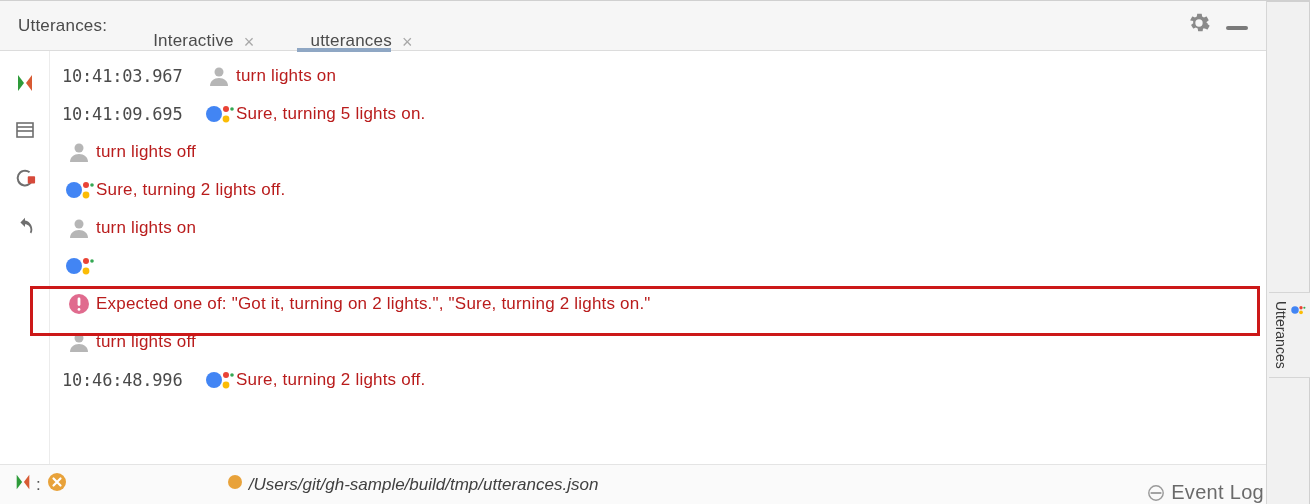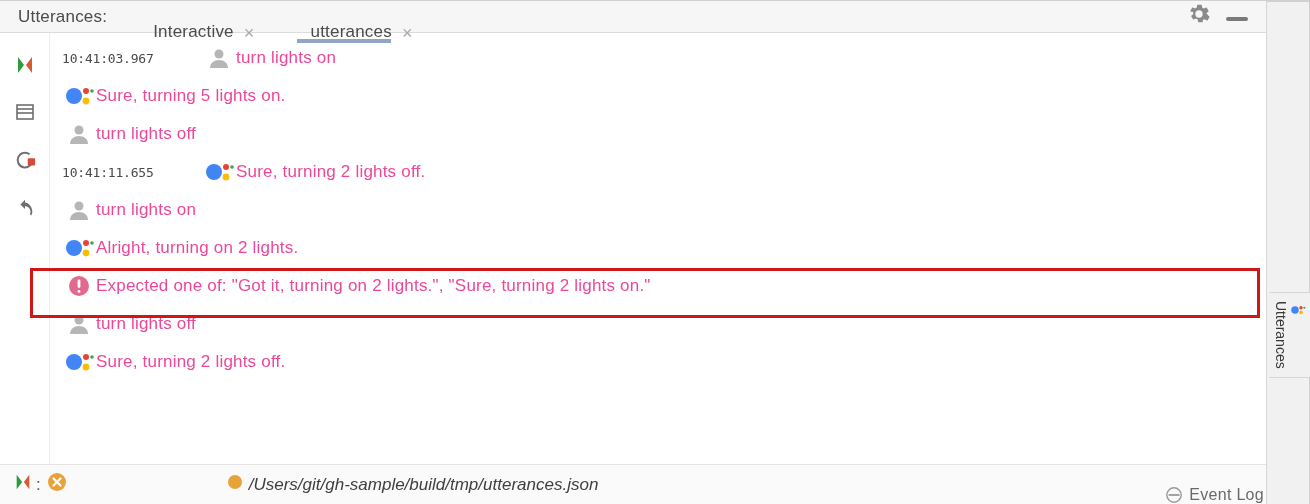--- a/index.html
+++ b/index.html
@@ -22,21 +22,21 @@
   }
   .panel {
     flex: 1;
     display: flex;
     flex-direction: column;
     min-width: 0;
     position: relative;
     border-right: 1px solid #d6d6d6;
   }
   .tabbar {
-    height: 32px;
+    height: 50px;
     display: flex;
     align-items: center;
     padding: 0 18px;
     border-bottom: 1px solid #dcdcdc;
     background: #f6f6f6;
     letter-spacing: 0.2px;
   }
   .tabbar .label { margin-right: 38px; color: #4b4b4b; }
   .tab {
     position: relative;
@@ -95,27 +95,27 @@
     padding-top: 6px;
   }
   .logrow {
     display: flex;
     align-items: center;
     height: 38px;
     white-space: nowrap;
   }
   .ts {
     font-family: ui-monospace, Menlo, monospace;
-    font-size: 13px;
+    font-size: 17px;
     color: #4a4a4a;
     width: 140px;
     letter-spacing: -0.2px;
   }
   .avatar { width: 34px; display: flex; justify-content: center; }
-  .msg { color: #ec4899; letter-spacing: 0.2px; }
+  .msg { color: #b91c1c; letter-spacing: 0.2px; }
 
   .highlight-box {
     position: absolute;
     left: -20px;
     right: 6px;
     top: 235px;
     height: 50px;
     border: 3px solid #cc1818;
     pointer-events: none;
   }
@@ -156,21 +156,21 @@
   }
   .rail-tab .asst-mini { display: block; margin: 0 auto 6px auto; }
 
   .eventlog {
     position: absolute;
     right: 46px;
     bottom: 0px;
     display: flex;
     align-items: center;
     color: #6a6a6a;
-    font-size: 16px;
+    font-size: 20px;
     letter-spacing: 0.3px;
   }
 </style>
 </head>
 <body>
 
 <div class="outer">
   <div class="panel">
 
     <div class="tabbar">
@@ -226,41 +226,41 @@
               <span class="ts">10:41:03.967</span>
               <span class="avatar">
                 <svg width="24" height="24" viewBox="0 0 24 24">
                   <circle cx="12" cy="8" r="4.5" fill="#b6b6b6"></circle>
                   <path d="M3 22c0-5 4-8 9-8s9 3 9 8" fill="#b6b6b6"></path>
                 </svg>
               </span>
               <span class="msg">turn lights on</span>
             </div>
             <div class="logrow">
+              <span class="ts">10:41:09.695</span>
               <span class="avatar">
                 <svg width="30" height="26" viewBox="0 0 30 26">
                   <circle cx="10" cy="13" r="8" fill="#4285F4"></circle>
                   <circle cx="22" cy="8" r="3" fill="#EA4335"></circle>
                   <circle cx="22" cy="18" r="3.4" fill="#FBBC05"></circle>
                   <circle cx="28" cy="8" r="1.8" fill="#34A853"></circle>
                 </svg>
               </span>
               <span class="msg">Sure, turning 5 lights on.</span>
             </div>
             <div class="logrow">
               <span class="avatar">
                 <svg width="24" height="24" viewBox="0 0 24 24">
                   <circle cx="12" cy="8" r="4.5" fill="#b6b6b6"></circle>
                   <path d="M3 22c0-5 4-8 9-8s9 3 9 8" fill="#b6b6b6"></path>
                 </svg>
               </span>
               <span class="msg">turn lights off</span>
             </div>
             <div class="logrow">
-              <span class="ts">10:41:11.655</span>
               <span class="avatar">
                 <svg width="30" height="26" viewBox="0 0 30 26">
                   <circle cx="10" cy="13" r="8" fill="#4285F4"></circle>
                   <circle cx="22" cy="8" r="3" fill="#EA4335"></circle>
                   <circle cx="22" cy="18" r="3.4" fill="#FBBC05"></circle>
                   <circle cx="28" cy="8" r="1.8" fill="#34A853"></circle>
                 </svg>
               </span>
               <span class="msg">Sure, turning 2 lights off.</span>
             </div>
@@ -275,21 +275,20 @@
             </div>
             <div class="logrow">
               <span class="avatar">
                 <svg width="30" height="26" viewBox="0 0 30 26">
                   <circle cx="10" cy="13" r="8" fill="#4285F4"></circle>
                   <circle cx="22" cy="8" r="3" fill="#EA4335"></circle>
                   <circle cx="22" cy="18" r="3.4" fill="#FBBC05"></circle>
                   <circle cx="28" cy="8" r="1.8" fill="#34A853"></circle>
                 </svg>
               </span>
-              <span class="msg">Alright, turning on 2 lights.</span>
             </div>
             <div class="logrow">
               <span class="avatar">
                 <svg width="22" height="22" viewBox="0 0 22 22">
                   <circle cx="11" cy="11" r="10" fill="#e06b8e"></circle>
                   <rect x="9.6" y="4.5" width="2.8" height="8.5" rx="1.4" fill="#fff"></rect>
                   <rect x="9.6" y="15" width="2.8" height="2.8" rx="1.4" fill="#fff"></rect>
                 </svg>
               </span>
               <span class="msg">Expected one of: "Got it, turning on 2 lights.", "Sure, turning 2 lights on."</span>
@@ -297,20 +296,21 @@
             <div class="logrow">
               <span class="avatar">
                 <svg width="24" height="24" viewBox="0 0 24 24">
                   <circle cx="12" cy="8" r="4.5" fill="#b6b6b6"></circle>
                   <path d="M3 22c0-5 4-8 9-8s9 3 9 8" fill="#b6b6b6"></path>
                 </svg>
               </span>
               <span class="msg">turn lights off</span>
             </div>
             <div class="logrow">
+              <span class="ts">10:46:48.996</span>
               <span class="avatar">
                 <svg width="30" height="26" viewBox="0 0 30 26">
                   <circle cx="10" cy="13" r="8" fill="#4285F4"></circle>
                   <circle cx="22" cy="8" r="3" fill="#EA4335"></circle>
                   <circle cx="22" cy="18" r="3.4" fill="#FBBC05"></circle>
                   <circle cx="28" cy="8" r="1.8" fill="#34A853"></circle>
                 </svg>
               </span>
               <span class="msg">Sure, turning 2 lights off.</span>
             </div>

